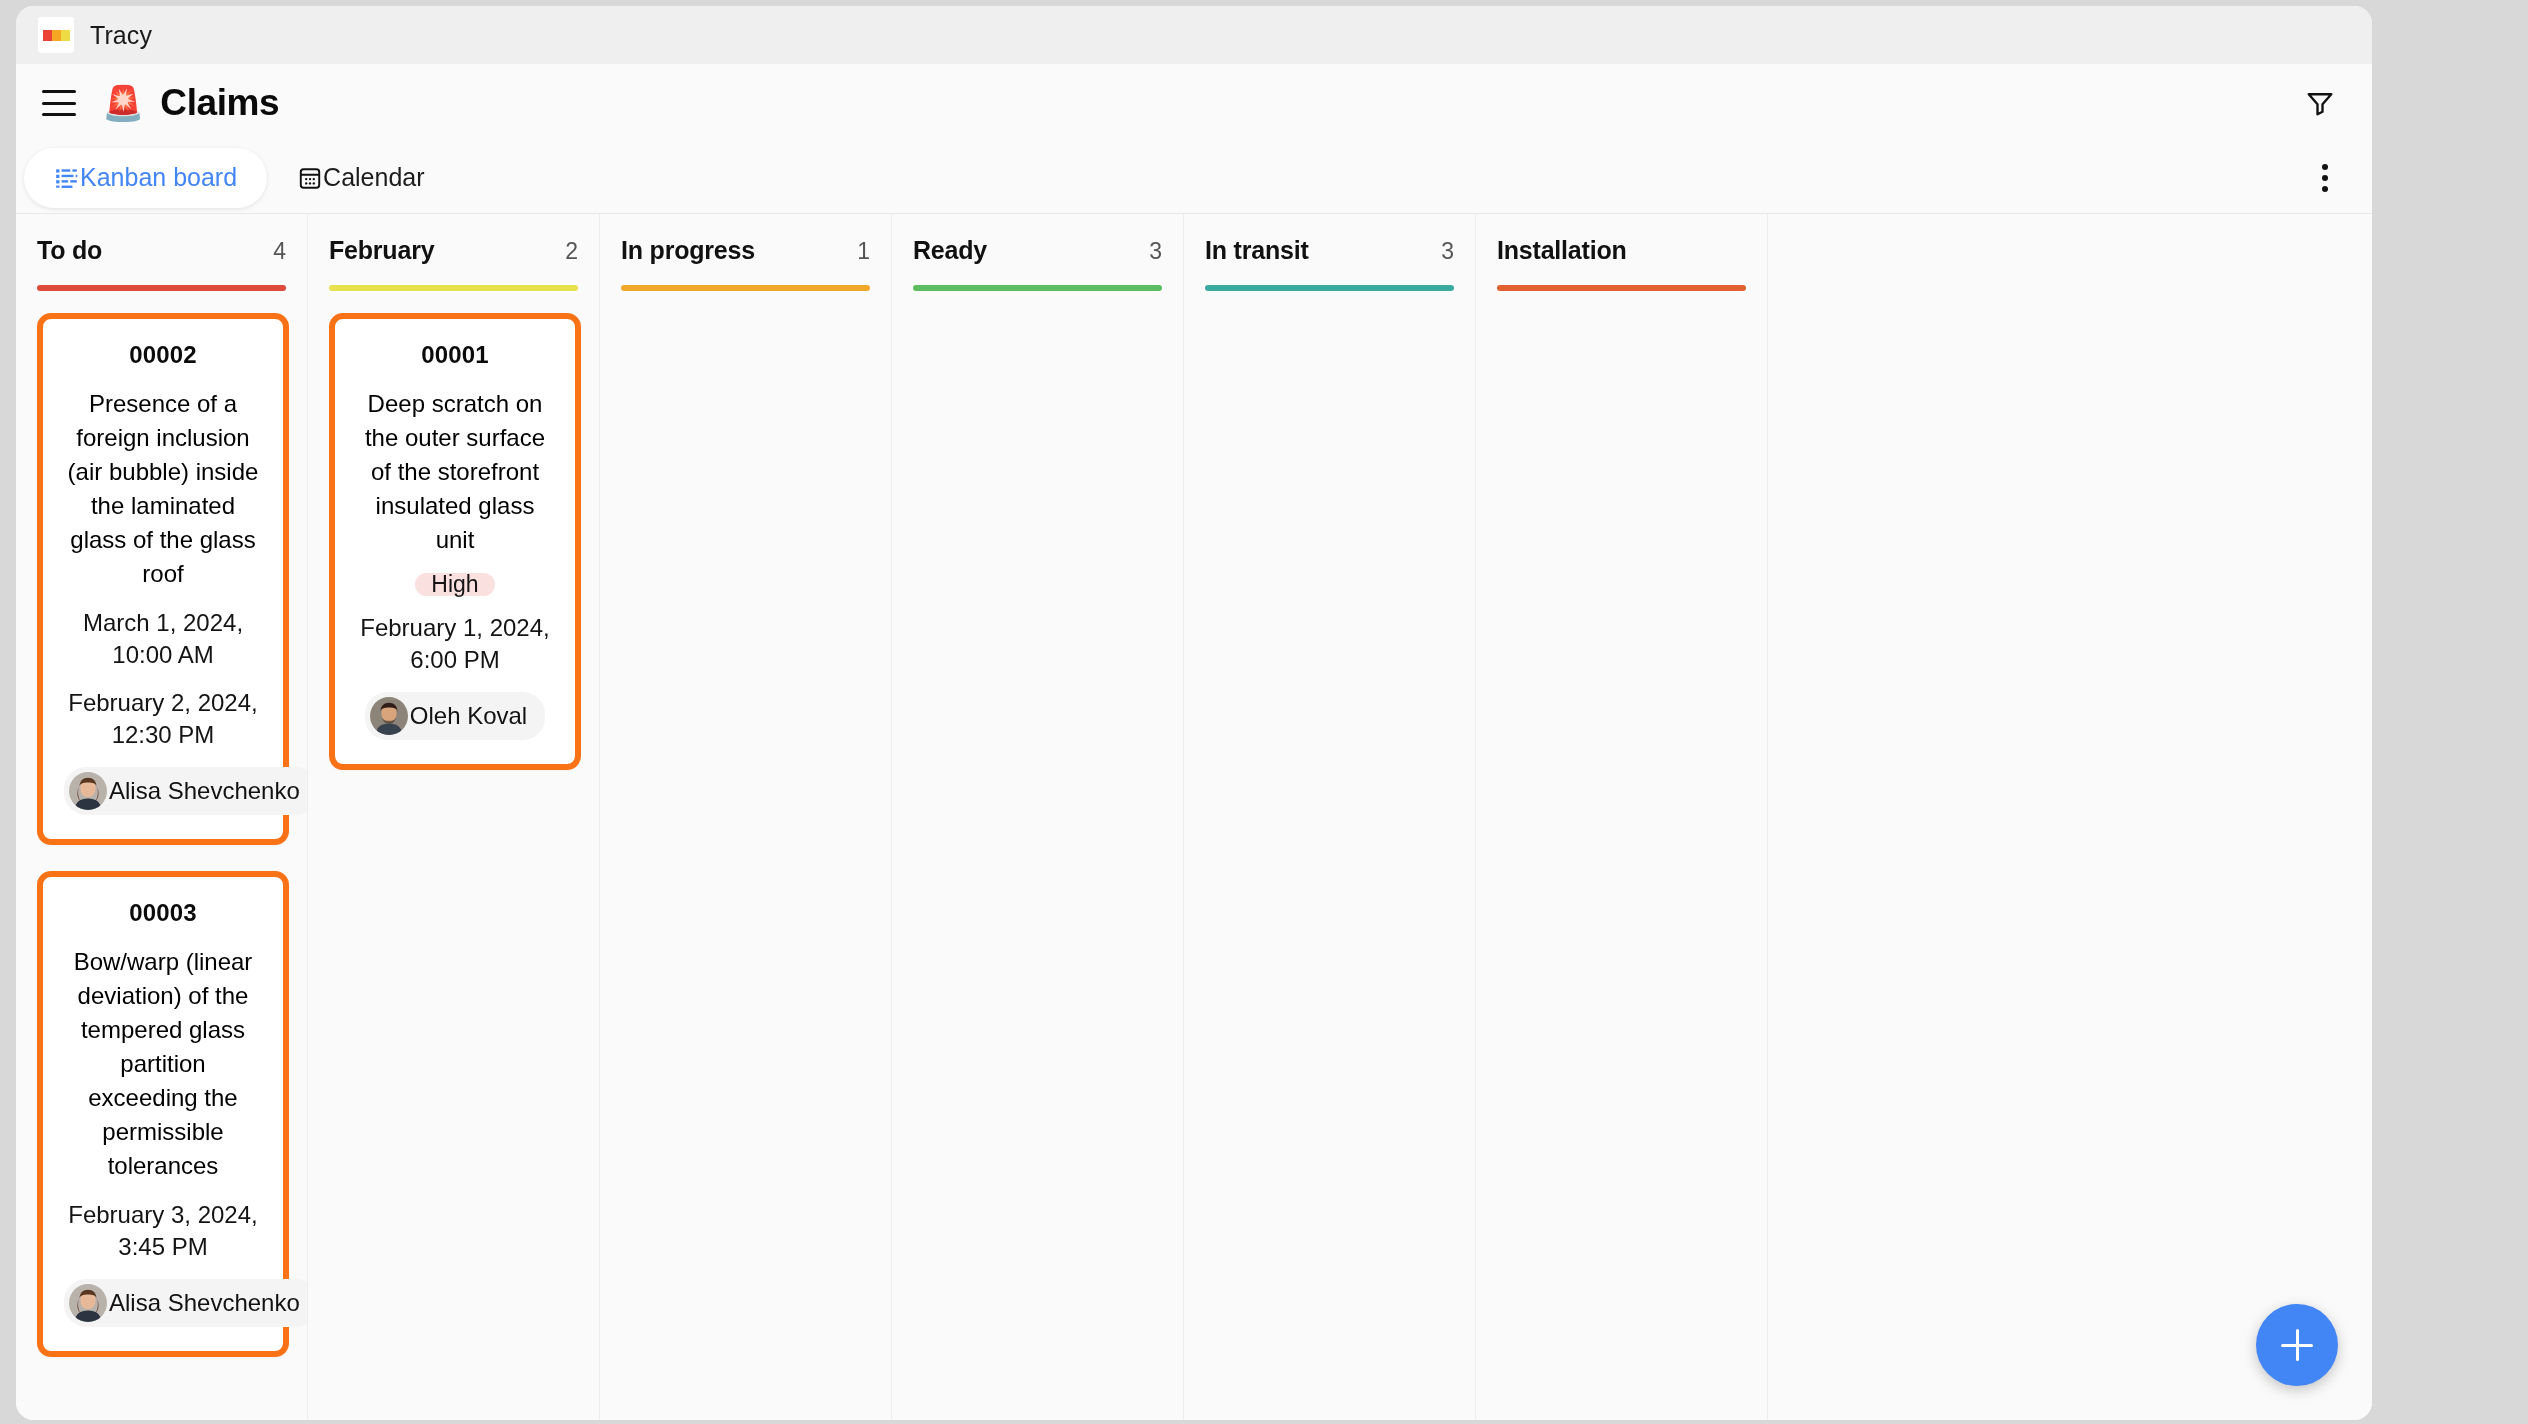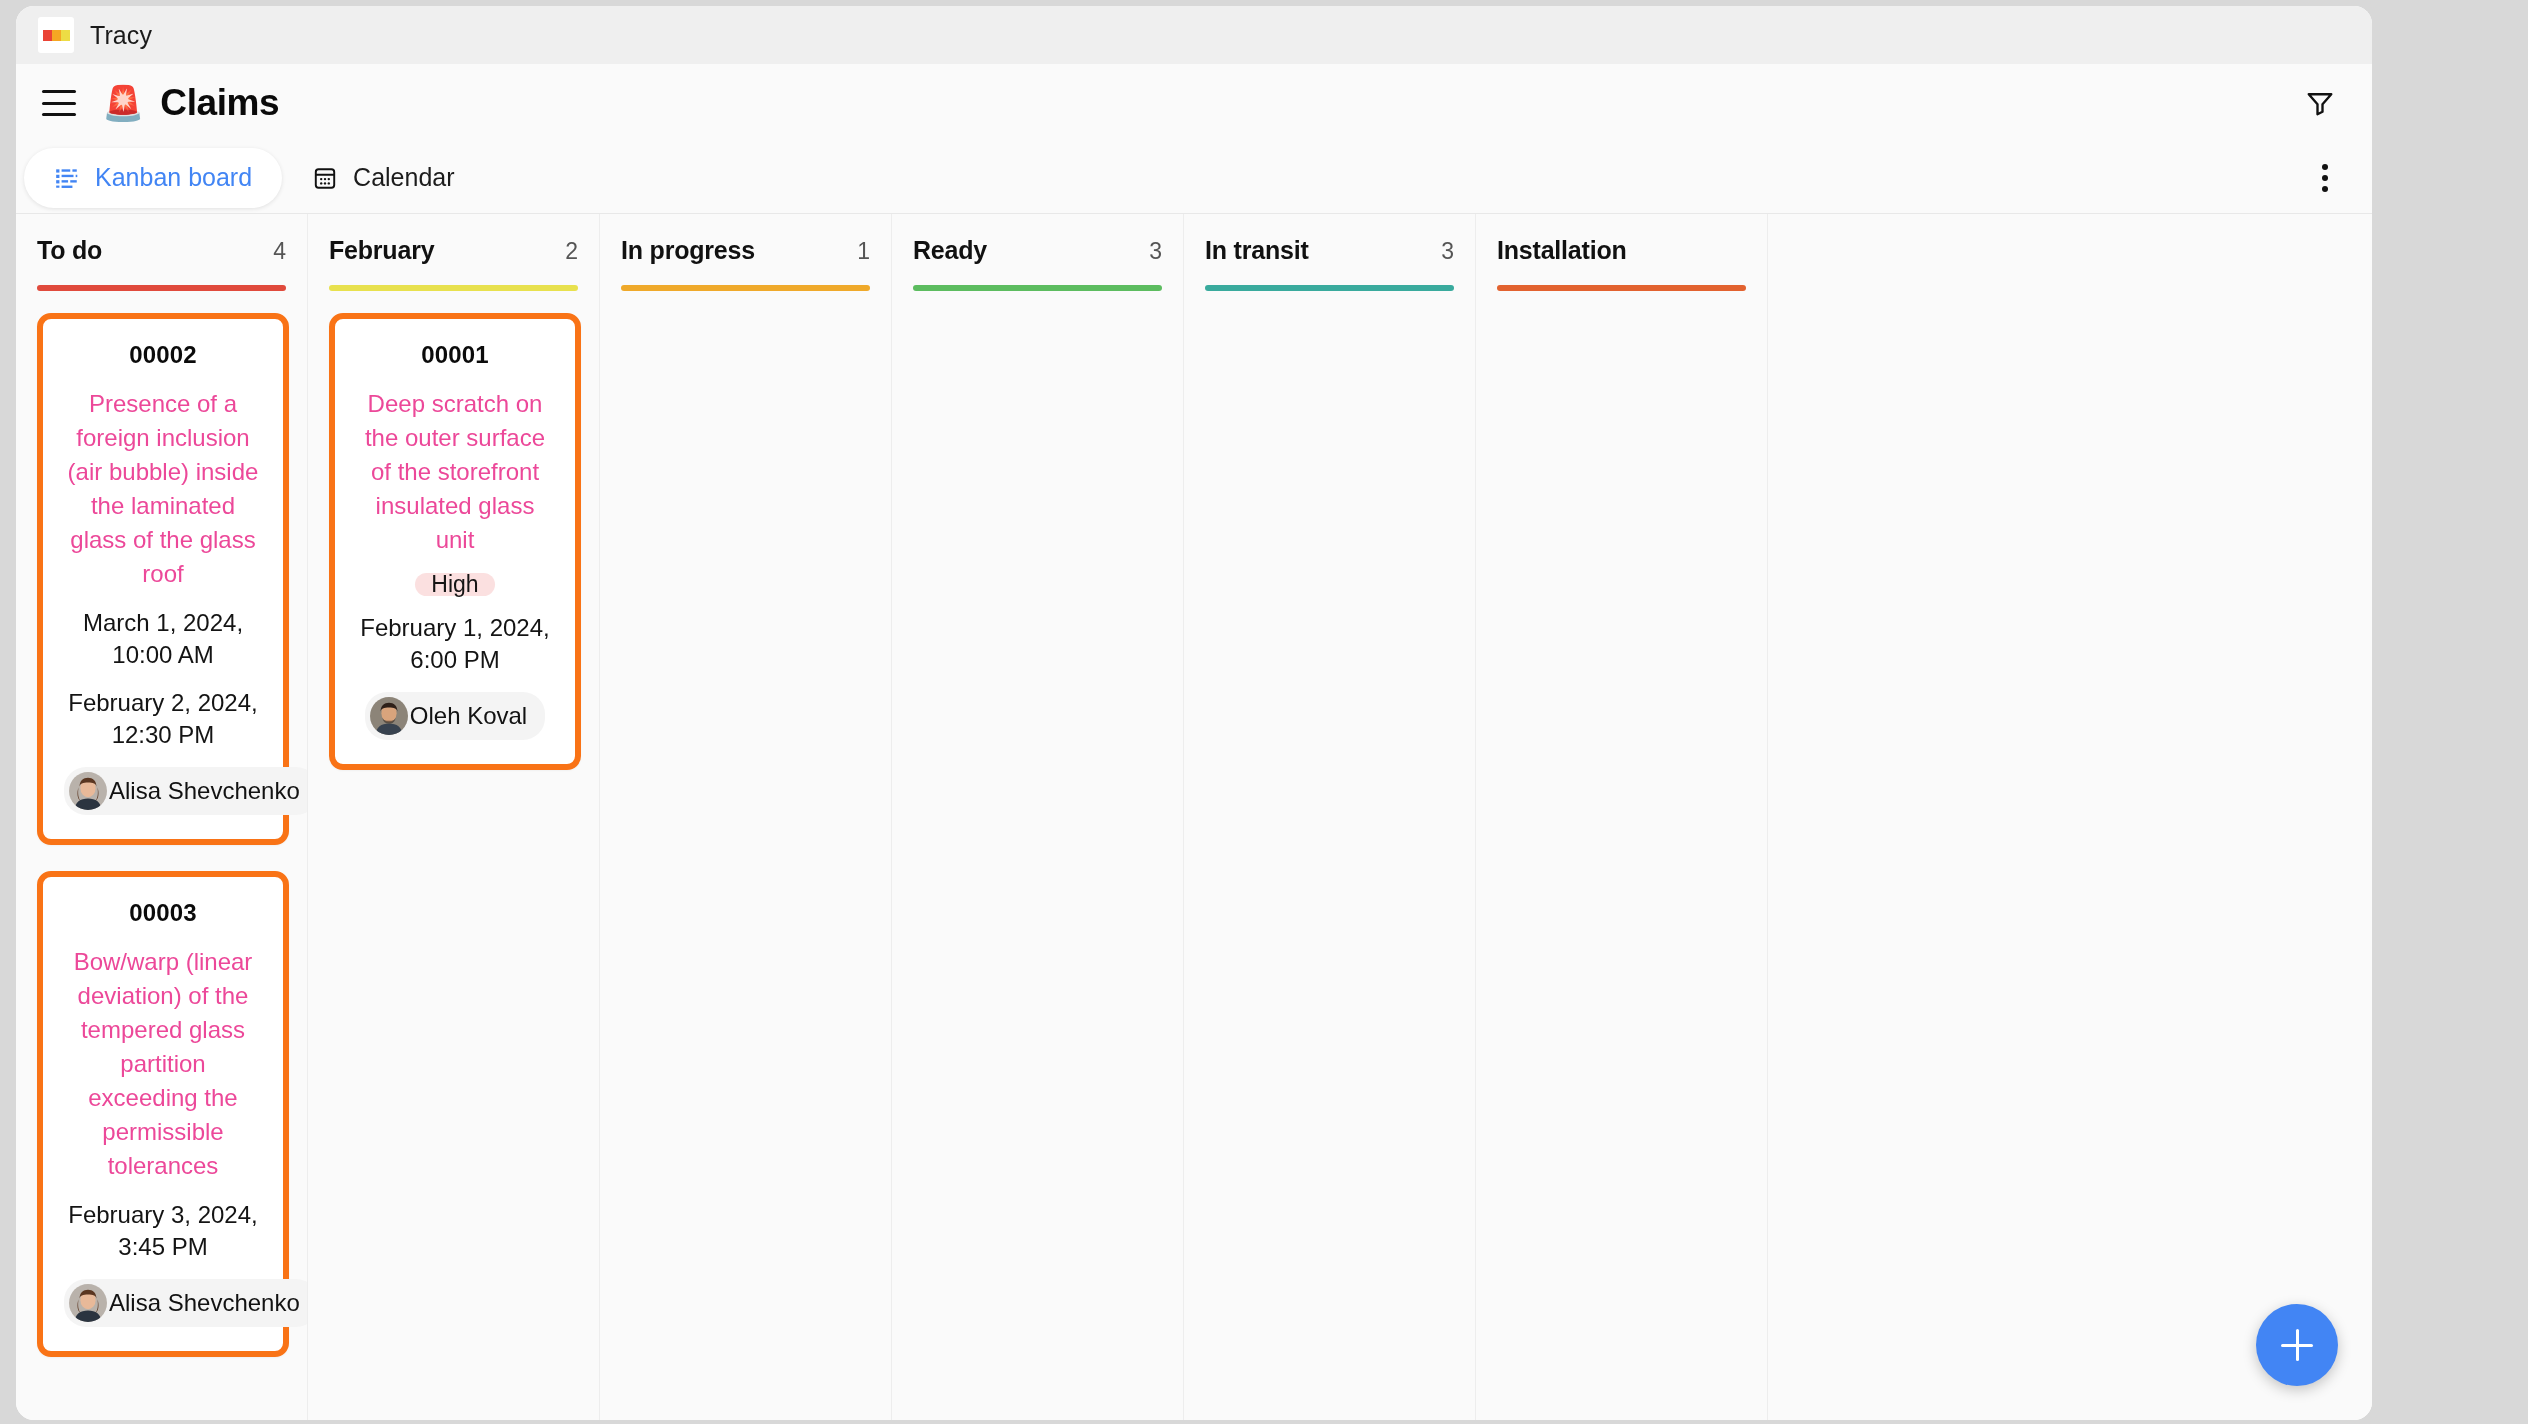--- a/index.html
+++ b/index.html
@@ -96,21 +96,20 @@
     border-bottom: 1px solid #e8e8e8;
     display: flex;
     align-items: center;
     padding: 0 30px 0 8px;
     flex: 0 0 auto;
     position: relative;
   }
   .tab {
     display: flex;
     align-items: center;
-    gap: 15px;
     height: 60px;
     padding: 0 30px;
     border-radius: 32px;
     cursor: pointer;
     font-size: 25px;
     color: #1c1c1c;
     text-align: right;
   }
   .tab.active {
     background: #ffffff;
@@ -191,21 +190,21 @@
   .card-id {
     font-size: 24px;
     font-weight: bold;
     color: #0b0b0b;
     margin-bottom: 18px;
     letter-spacing: .2px;
   }
   .card-desc {
     font-size: 24px;
     line-height: 34px;
-    color: #ec4899;
+    color: #000000;
     margin-bottom: 16px;
   }
   .badge {
     display: inline-block;
     font-size: 23px;
     line-height: 1;
     padding: 0 16px;
     border-radius: 16px;
     margin-bottom: 16px;
   }

